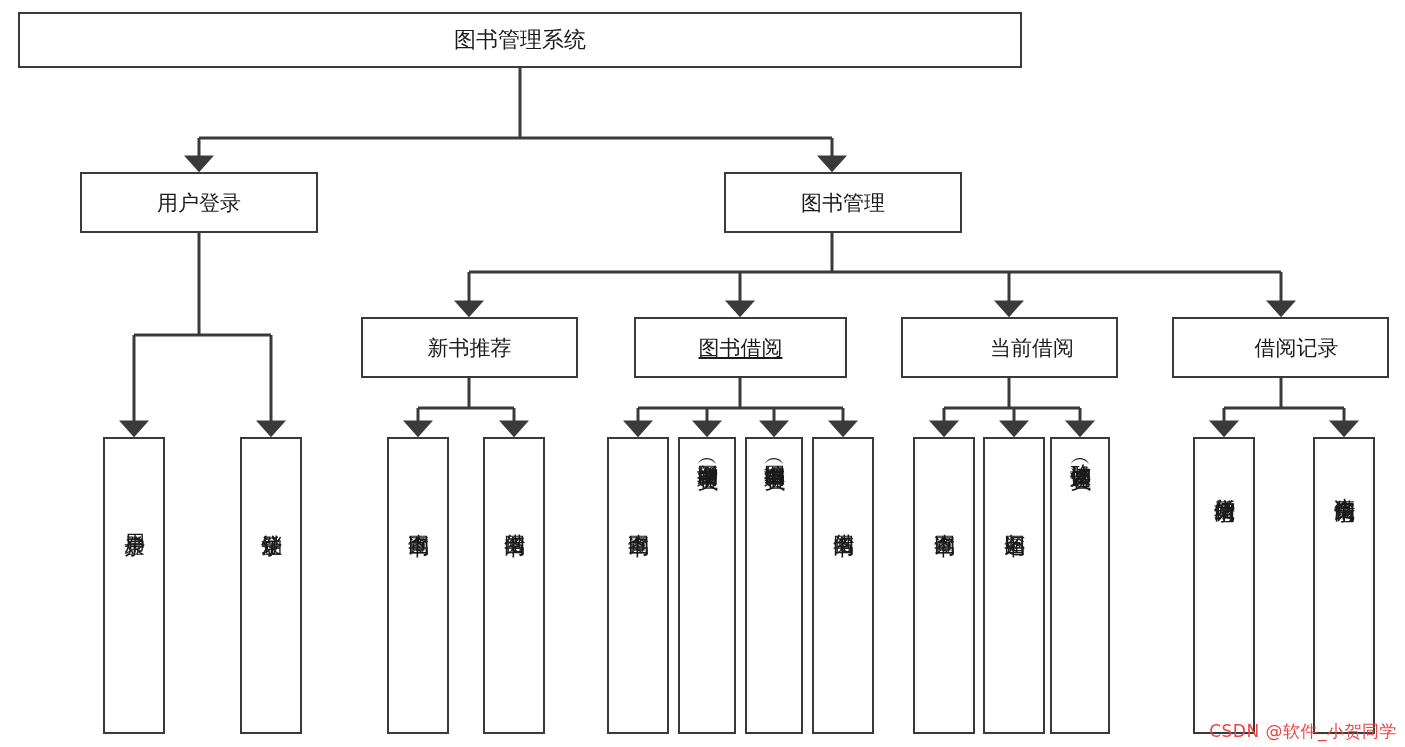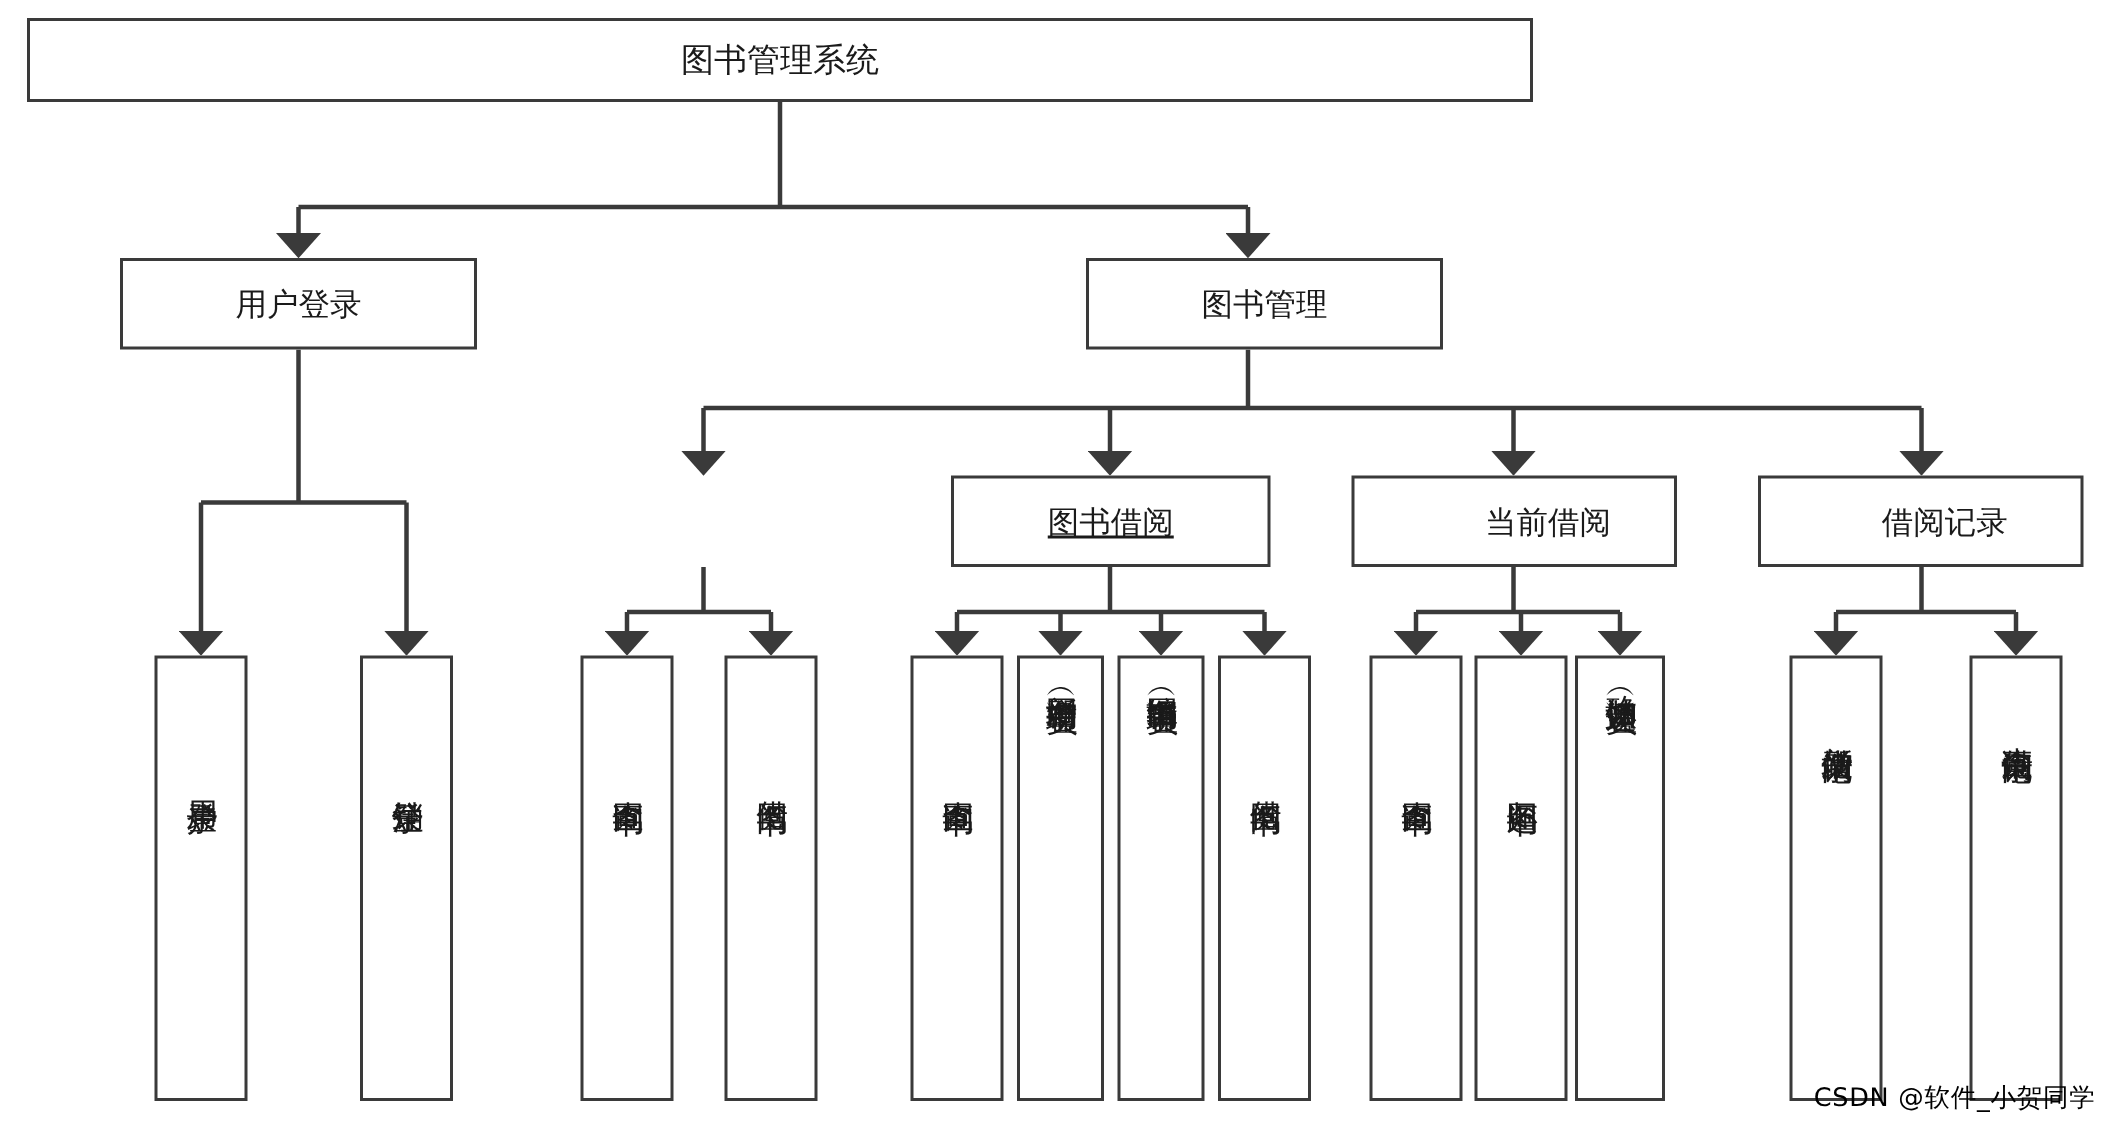--- a/index.html
+++ b/index.html
@@ -57,21 +57,21 @@
     color: #1a1a1a;
   }
   .node-label {
     white-space: nowrap;
   }
   #watermark {
     position: absolute;
     right: 8px;
     bottom: 4px;
     font-size: 17px;
-    color: #000000;
+    color: #ef4444;
     letter-spacing: 0.5px;
     white-space: nowrap;
   }
 </style>
 </head>
 <body>
 
 <div id="diagram-canvas">
 
   <svg id="connector-layer" viewBox="0 0 1405 747" width="1405" height="747" xmlns="http://www.w3.org/2000/svg">
@@ -128,20 +128,23 @@
     <span class="node-label">图书管理系统</span>
   </div>
 
   <div class="node branch" style="left:80px; top:172px; width:238px; height:61px;">
     <span class="node-label">用户登录</span>
   </div>
   <div class="node branch" style="left:711px; top:172px; width:238px; height:61px;margin-left:13px;">
     <span class="node-label">图书管理</span>
   </div>
 
+  <div class="node branch" style="left:361px; top:317px; width:217px; height:61px;">
+    <span class="node-label">新书推荐</span>
+  </div>
   <div class="node branch" style="left:634px; top:317px; width:213px; height:61px;text-decoration:underline;">
     <span class="node-label">图书借阅</span>
   </div>
   <div class="node branch" style="left:901px; top:317px; width:217px; height:61px;padding-left:45px;">
     <span class="node-label">当前借阅</span>
   </div>
   <div class="node branch" style="left:1172px; top:317px; width:217px; height:61px;padding-left:32px;">
     <span class="node-label">借阅记录</span>
   </div>
 

